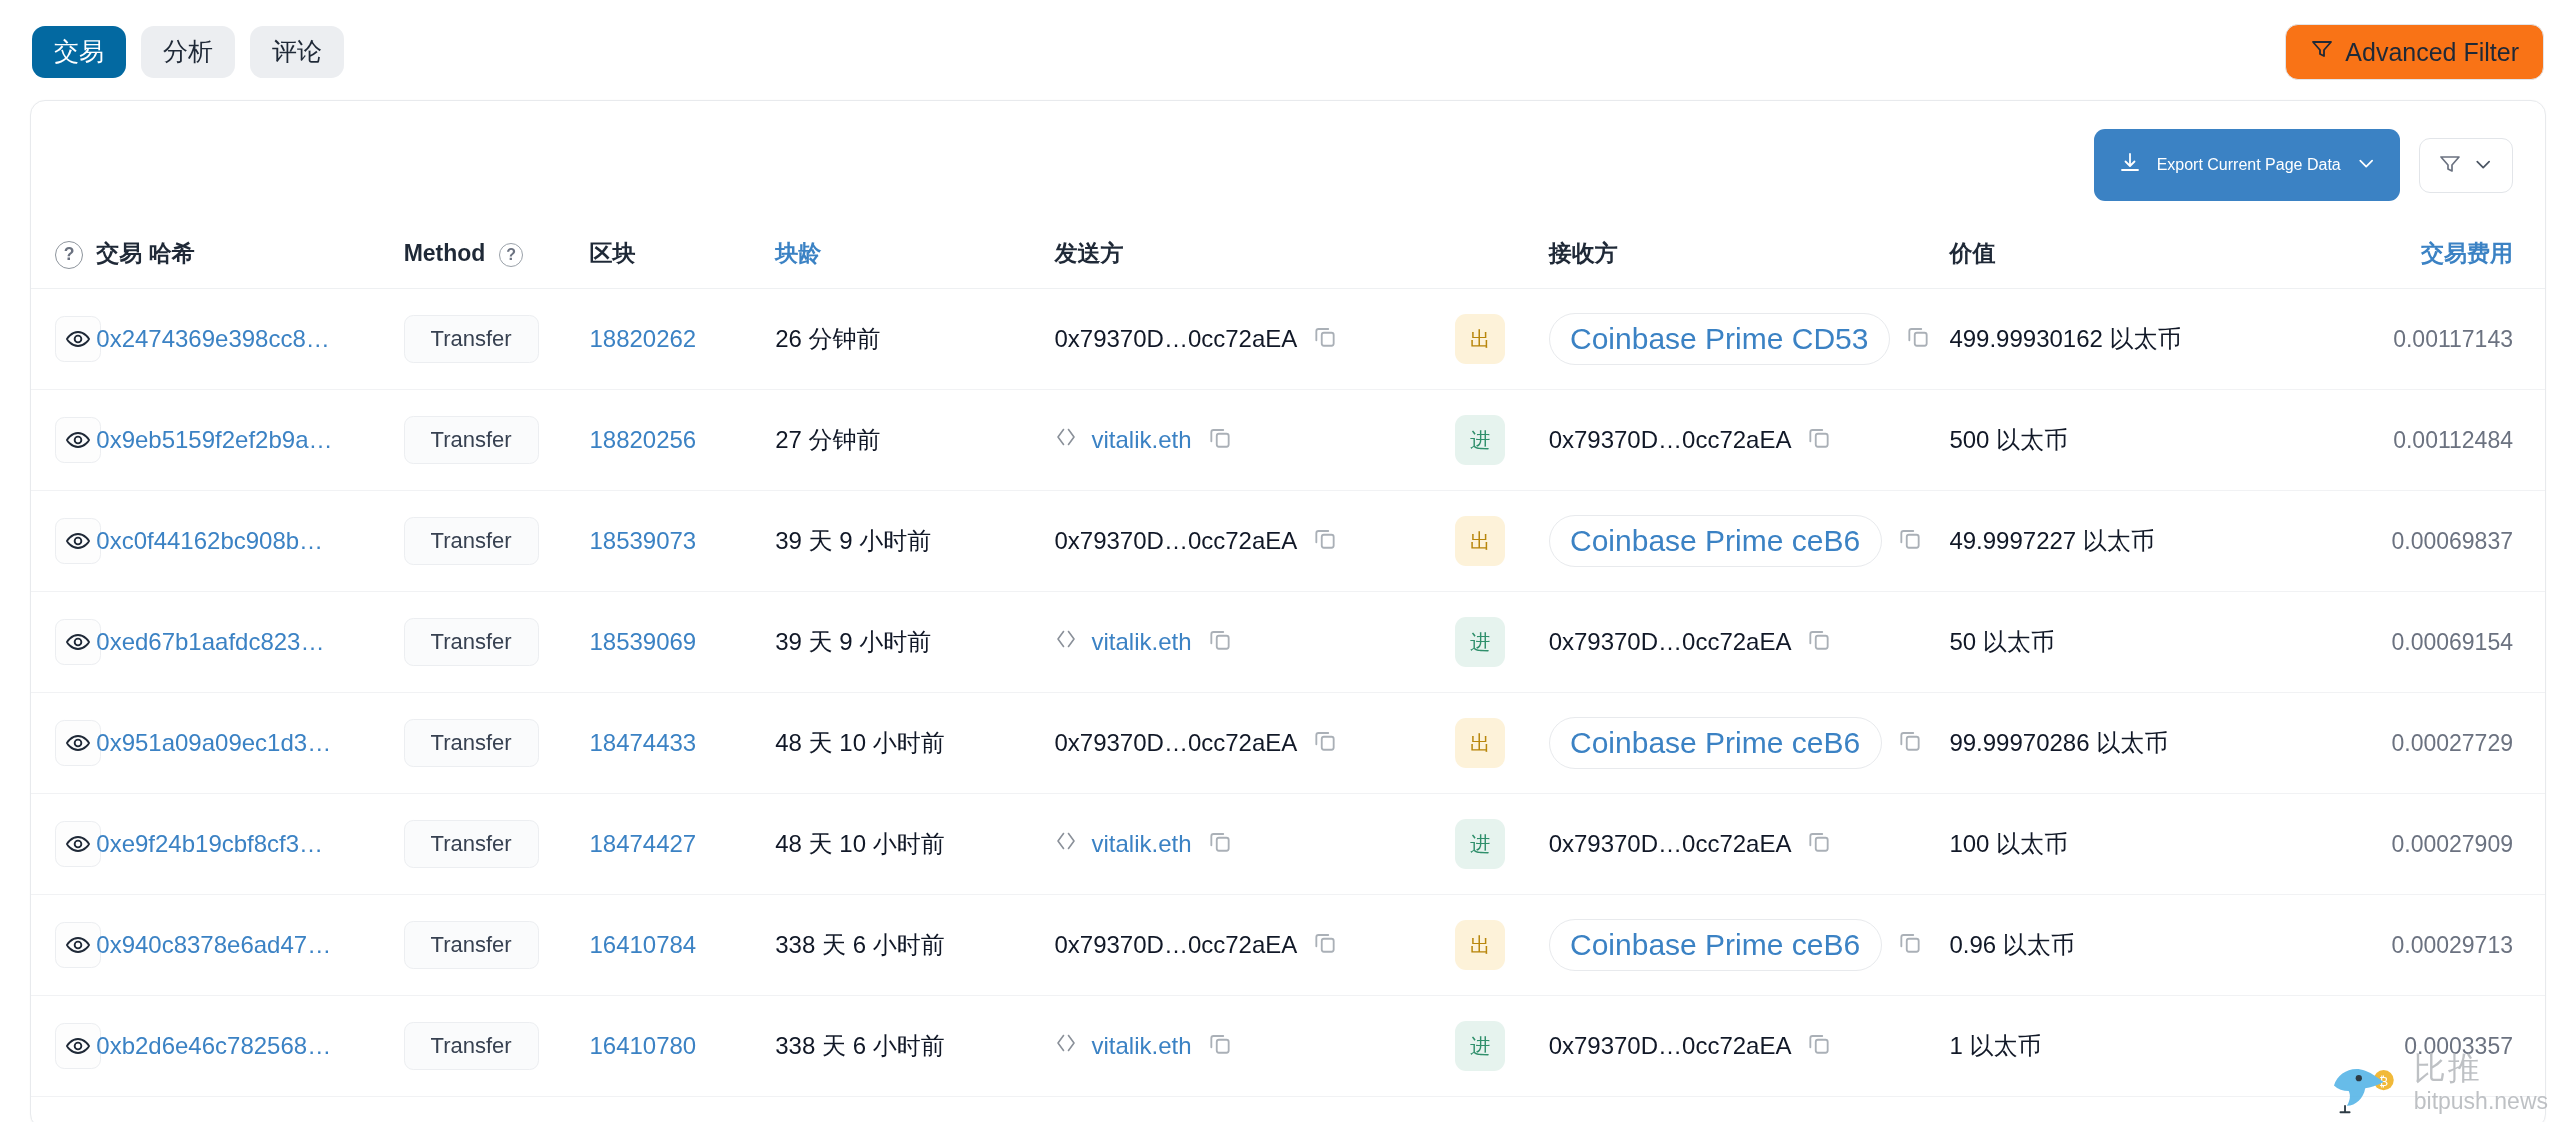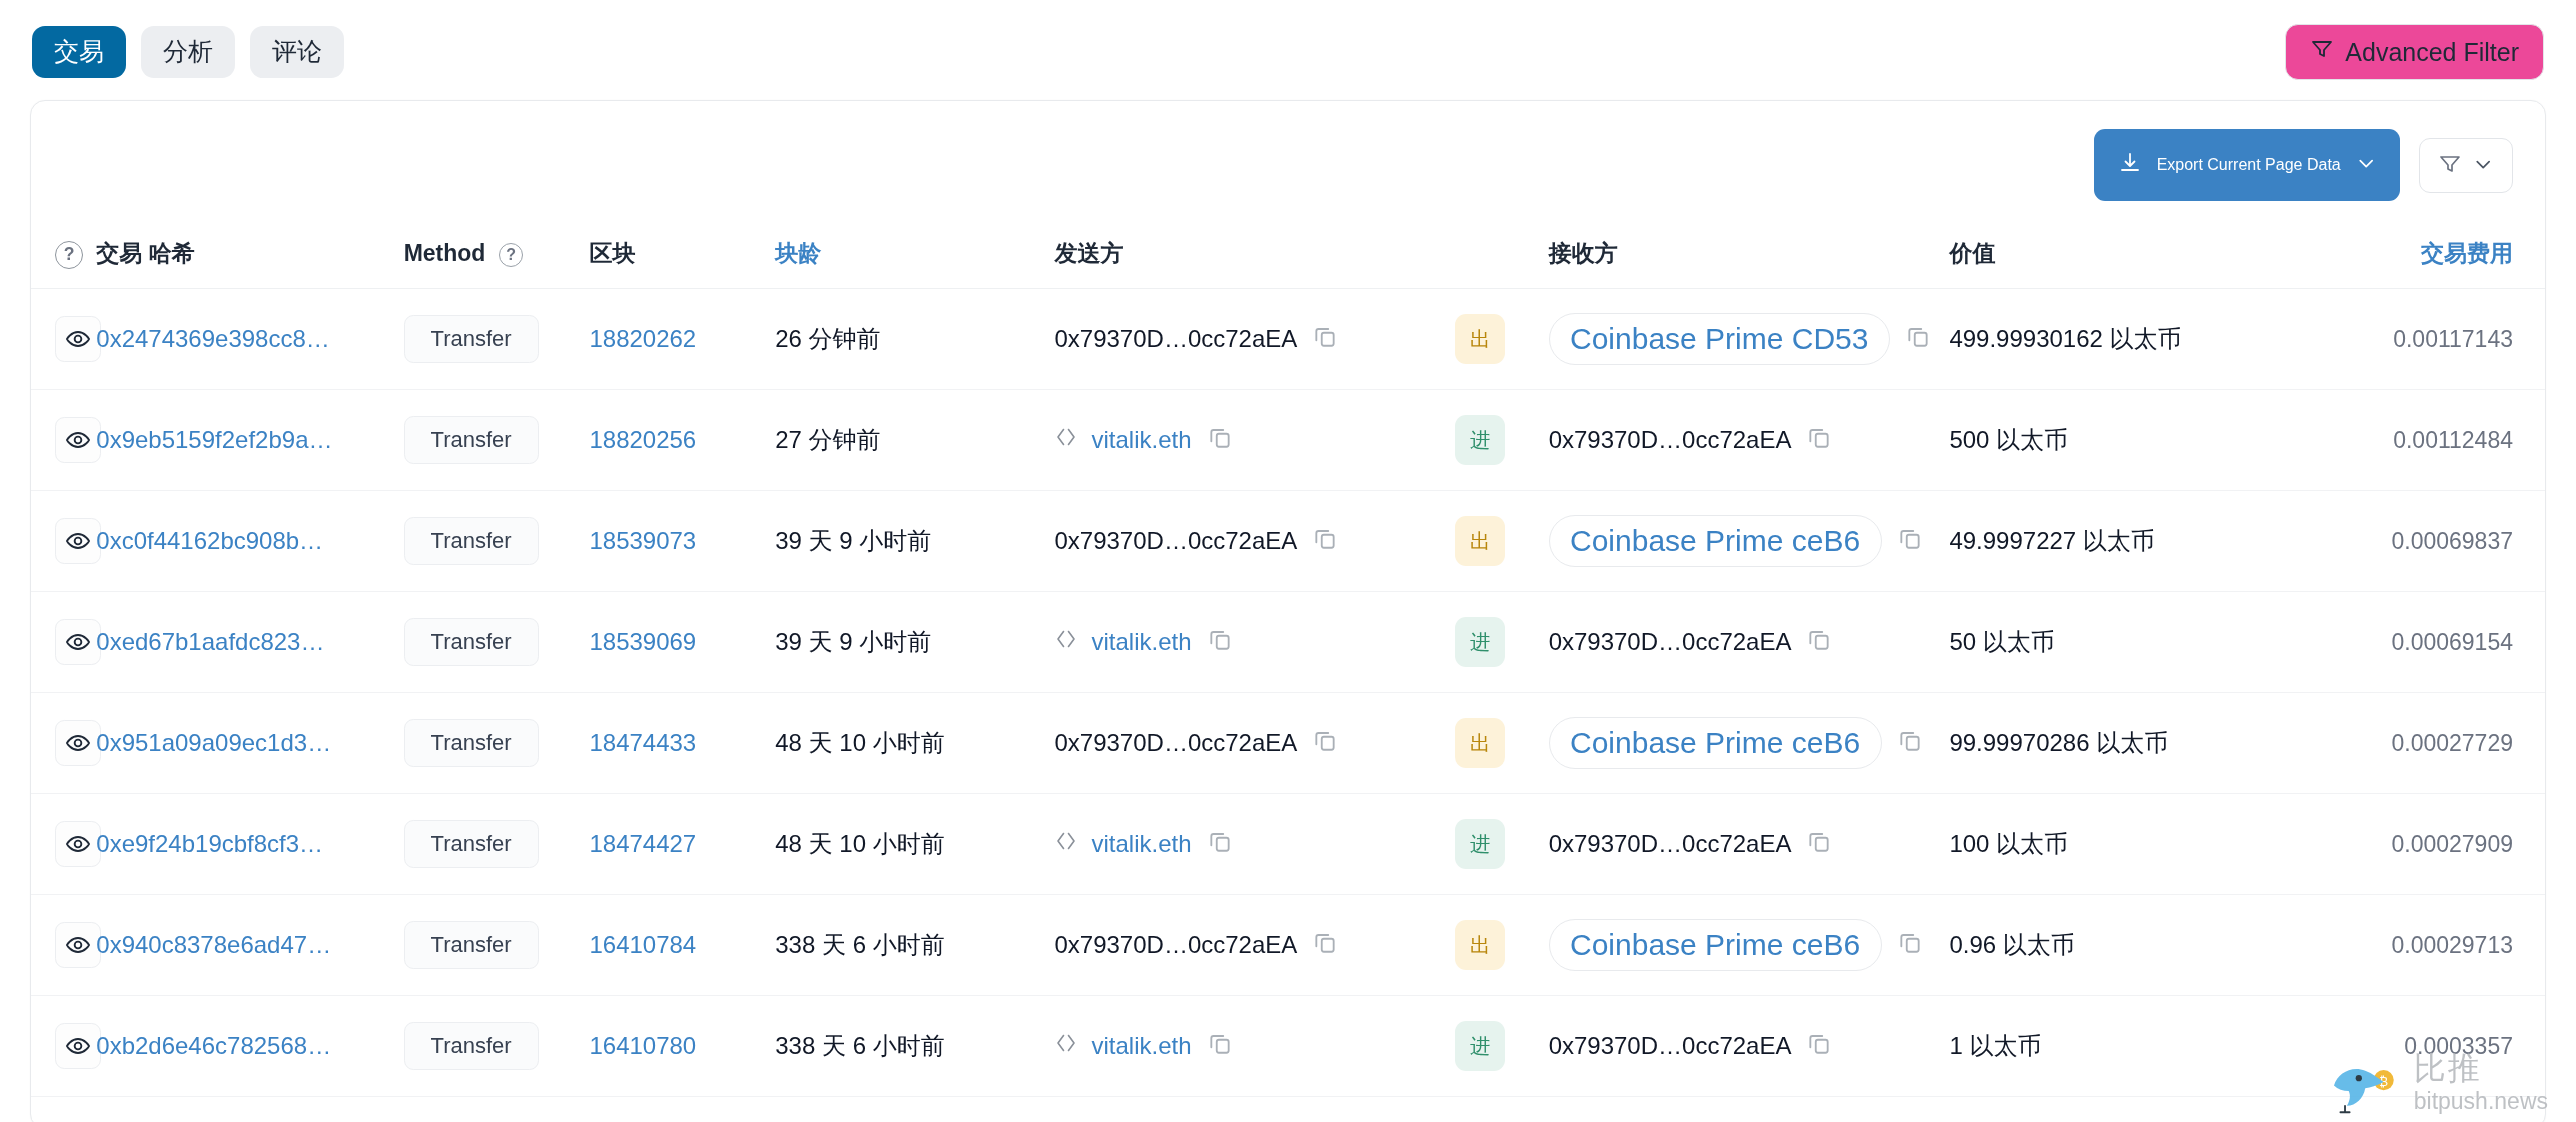--- a/index.html
+++ b/index.html
@@ -35,21 +35,21 @@
     background: #0369a1;
     color: #ffffff;
     font-weight: 500;
   }
   .spacer { flex: 1; }
   .adv-filter {
     display: flex;
     align-items: center;
     gap: 11px;
     border: 0.9px solid #e2e5e9;
-    background: #ec4899;
+    background: #f97316;
     border-radius: 13px;
     padding: 12px 24px;
     font-size: 25px;
     color: #1f2937;
     cursor: pointer;
     white-space: nowrap;
   }
 
   
   .card {

